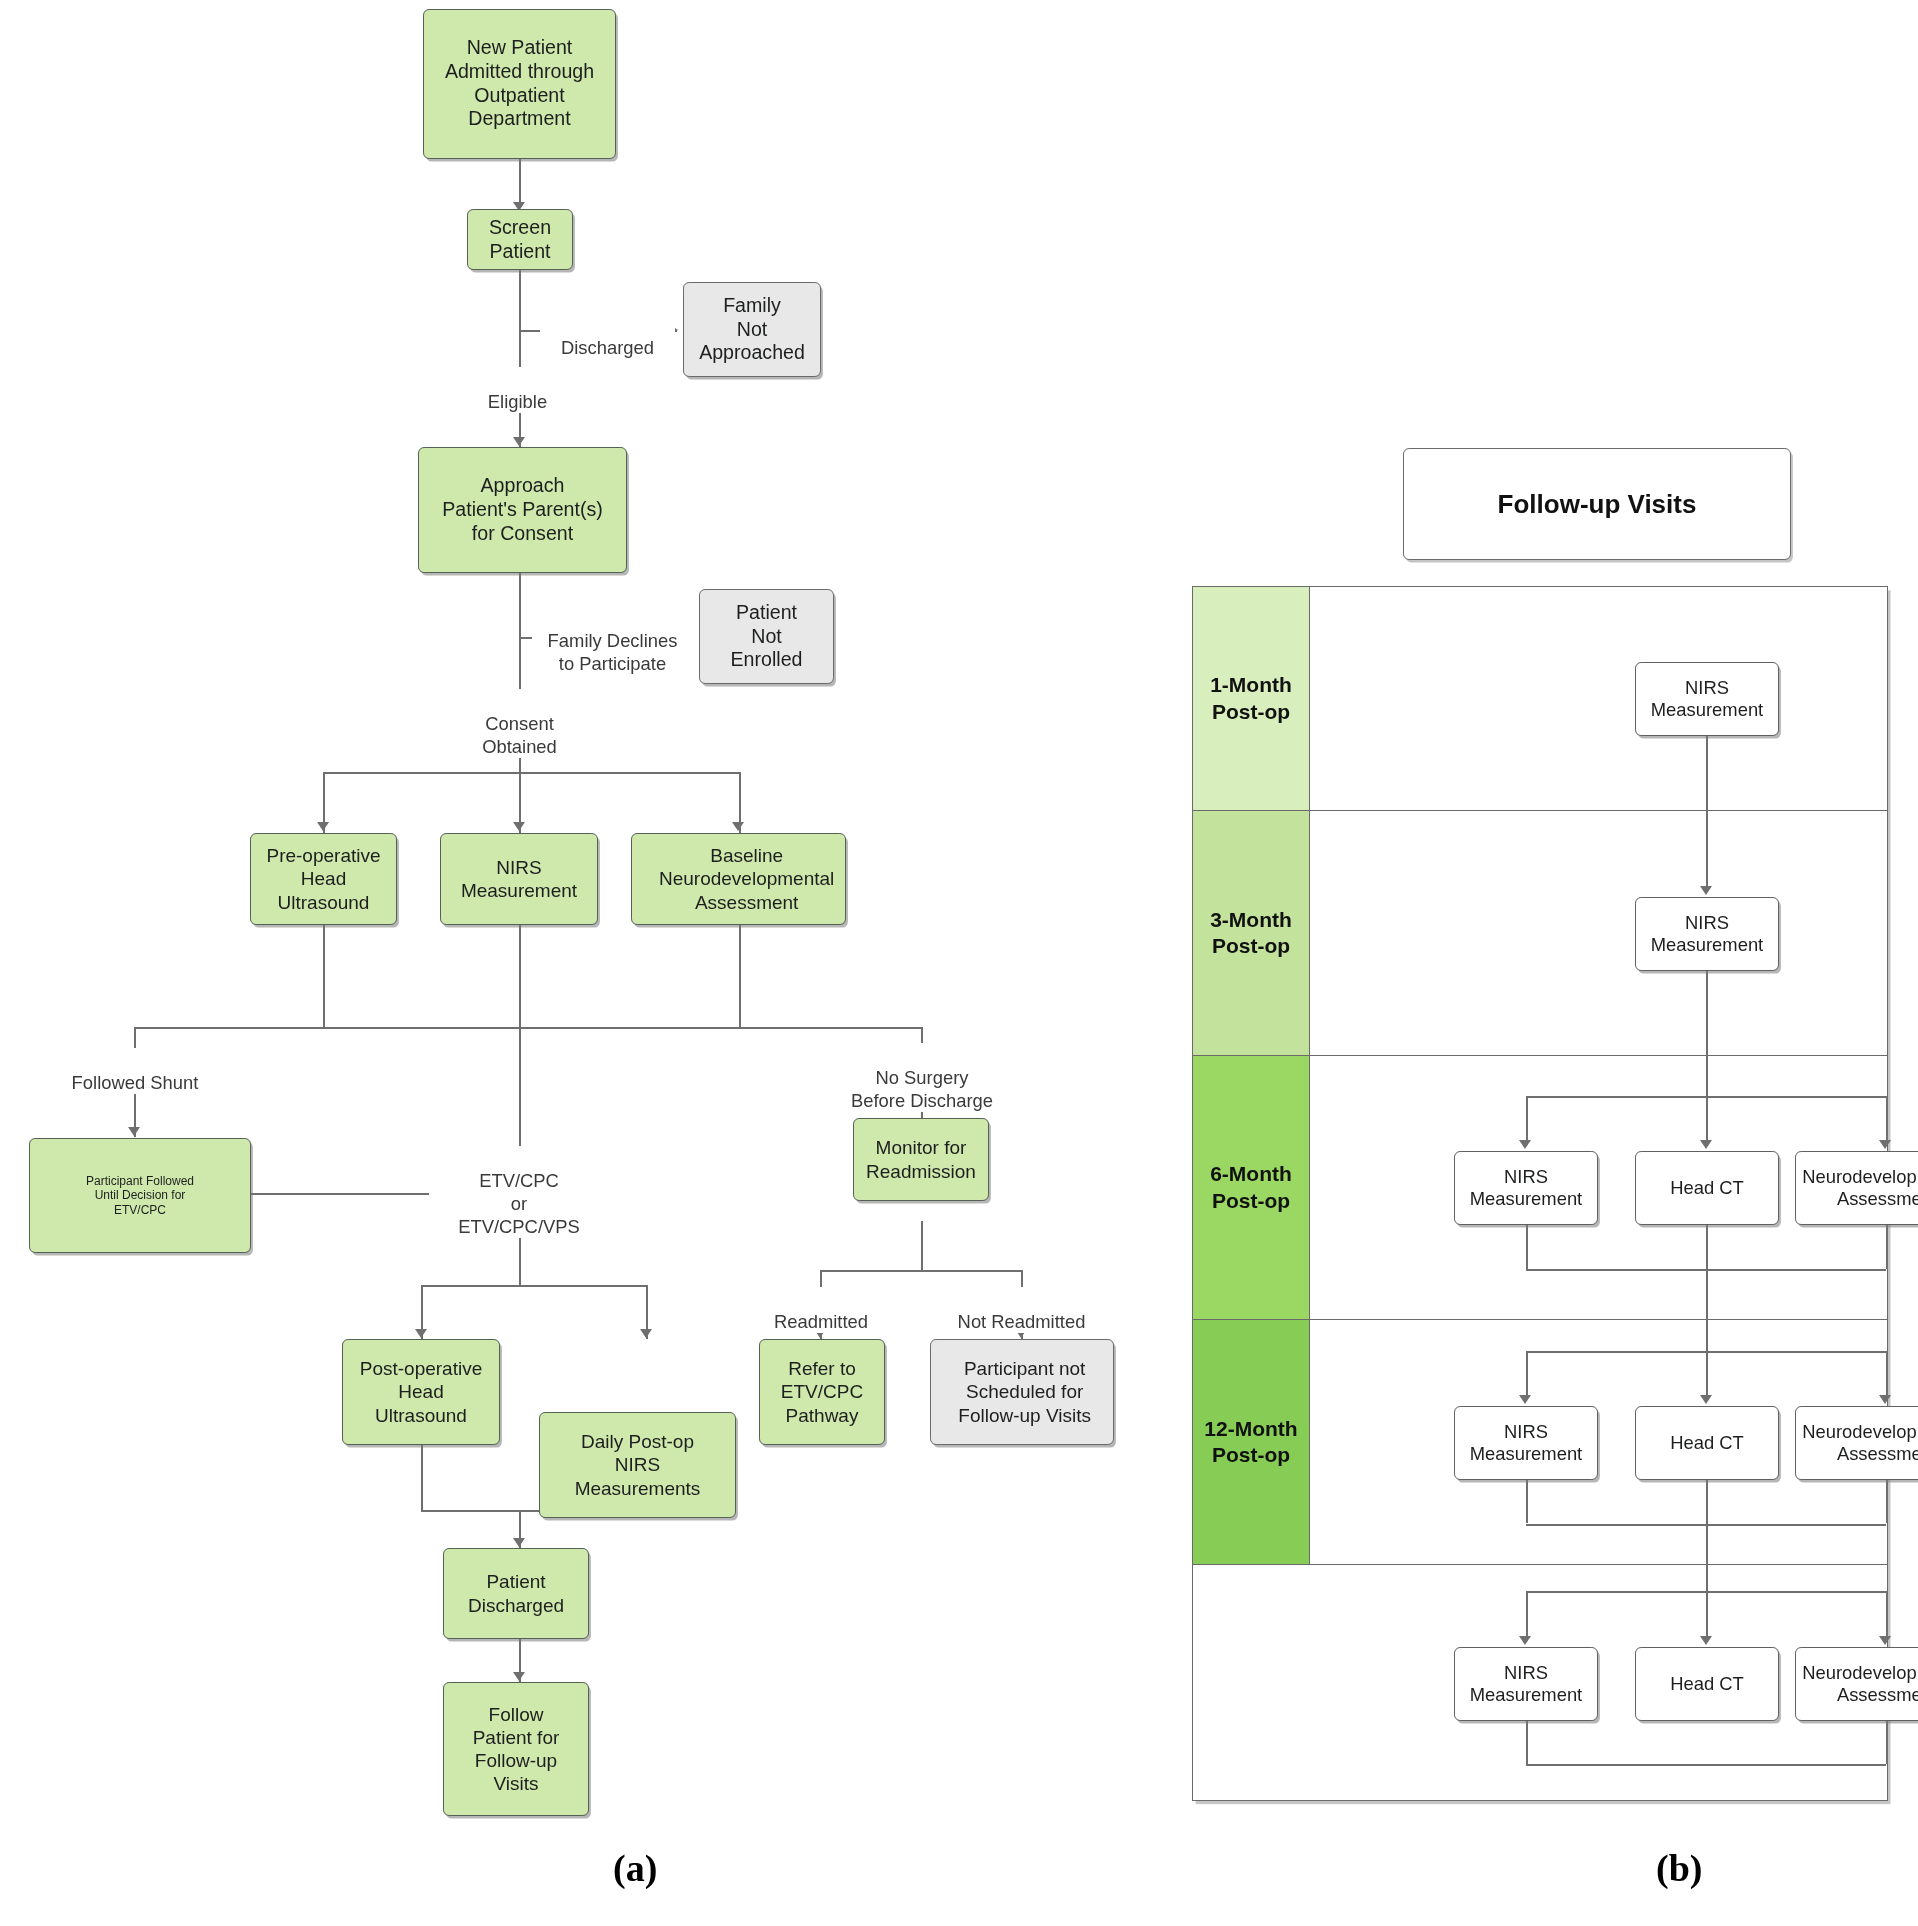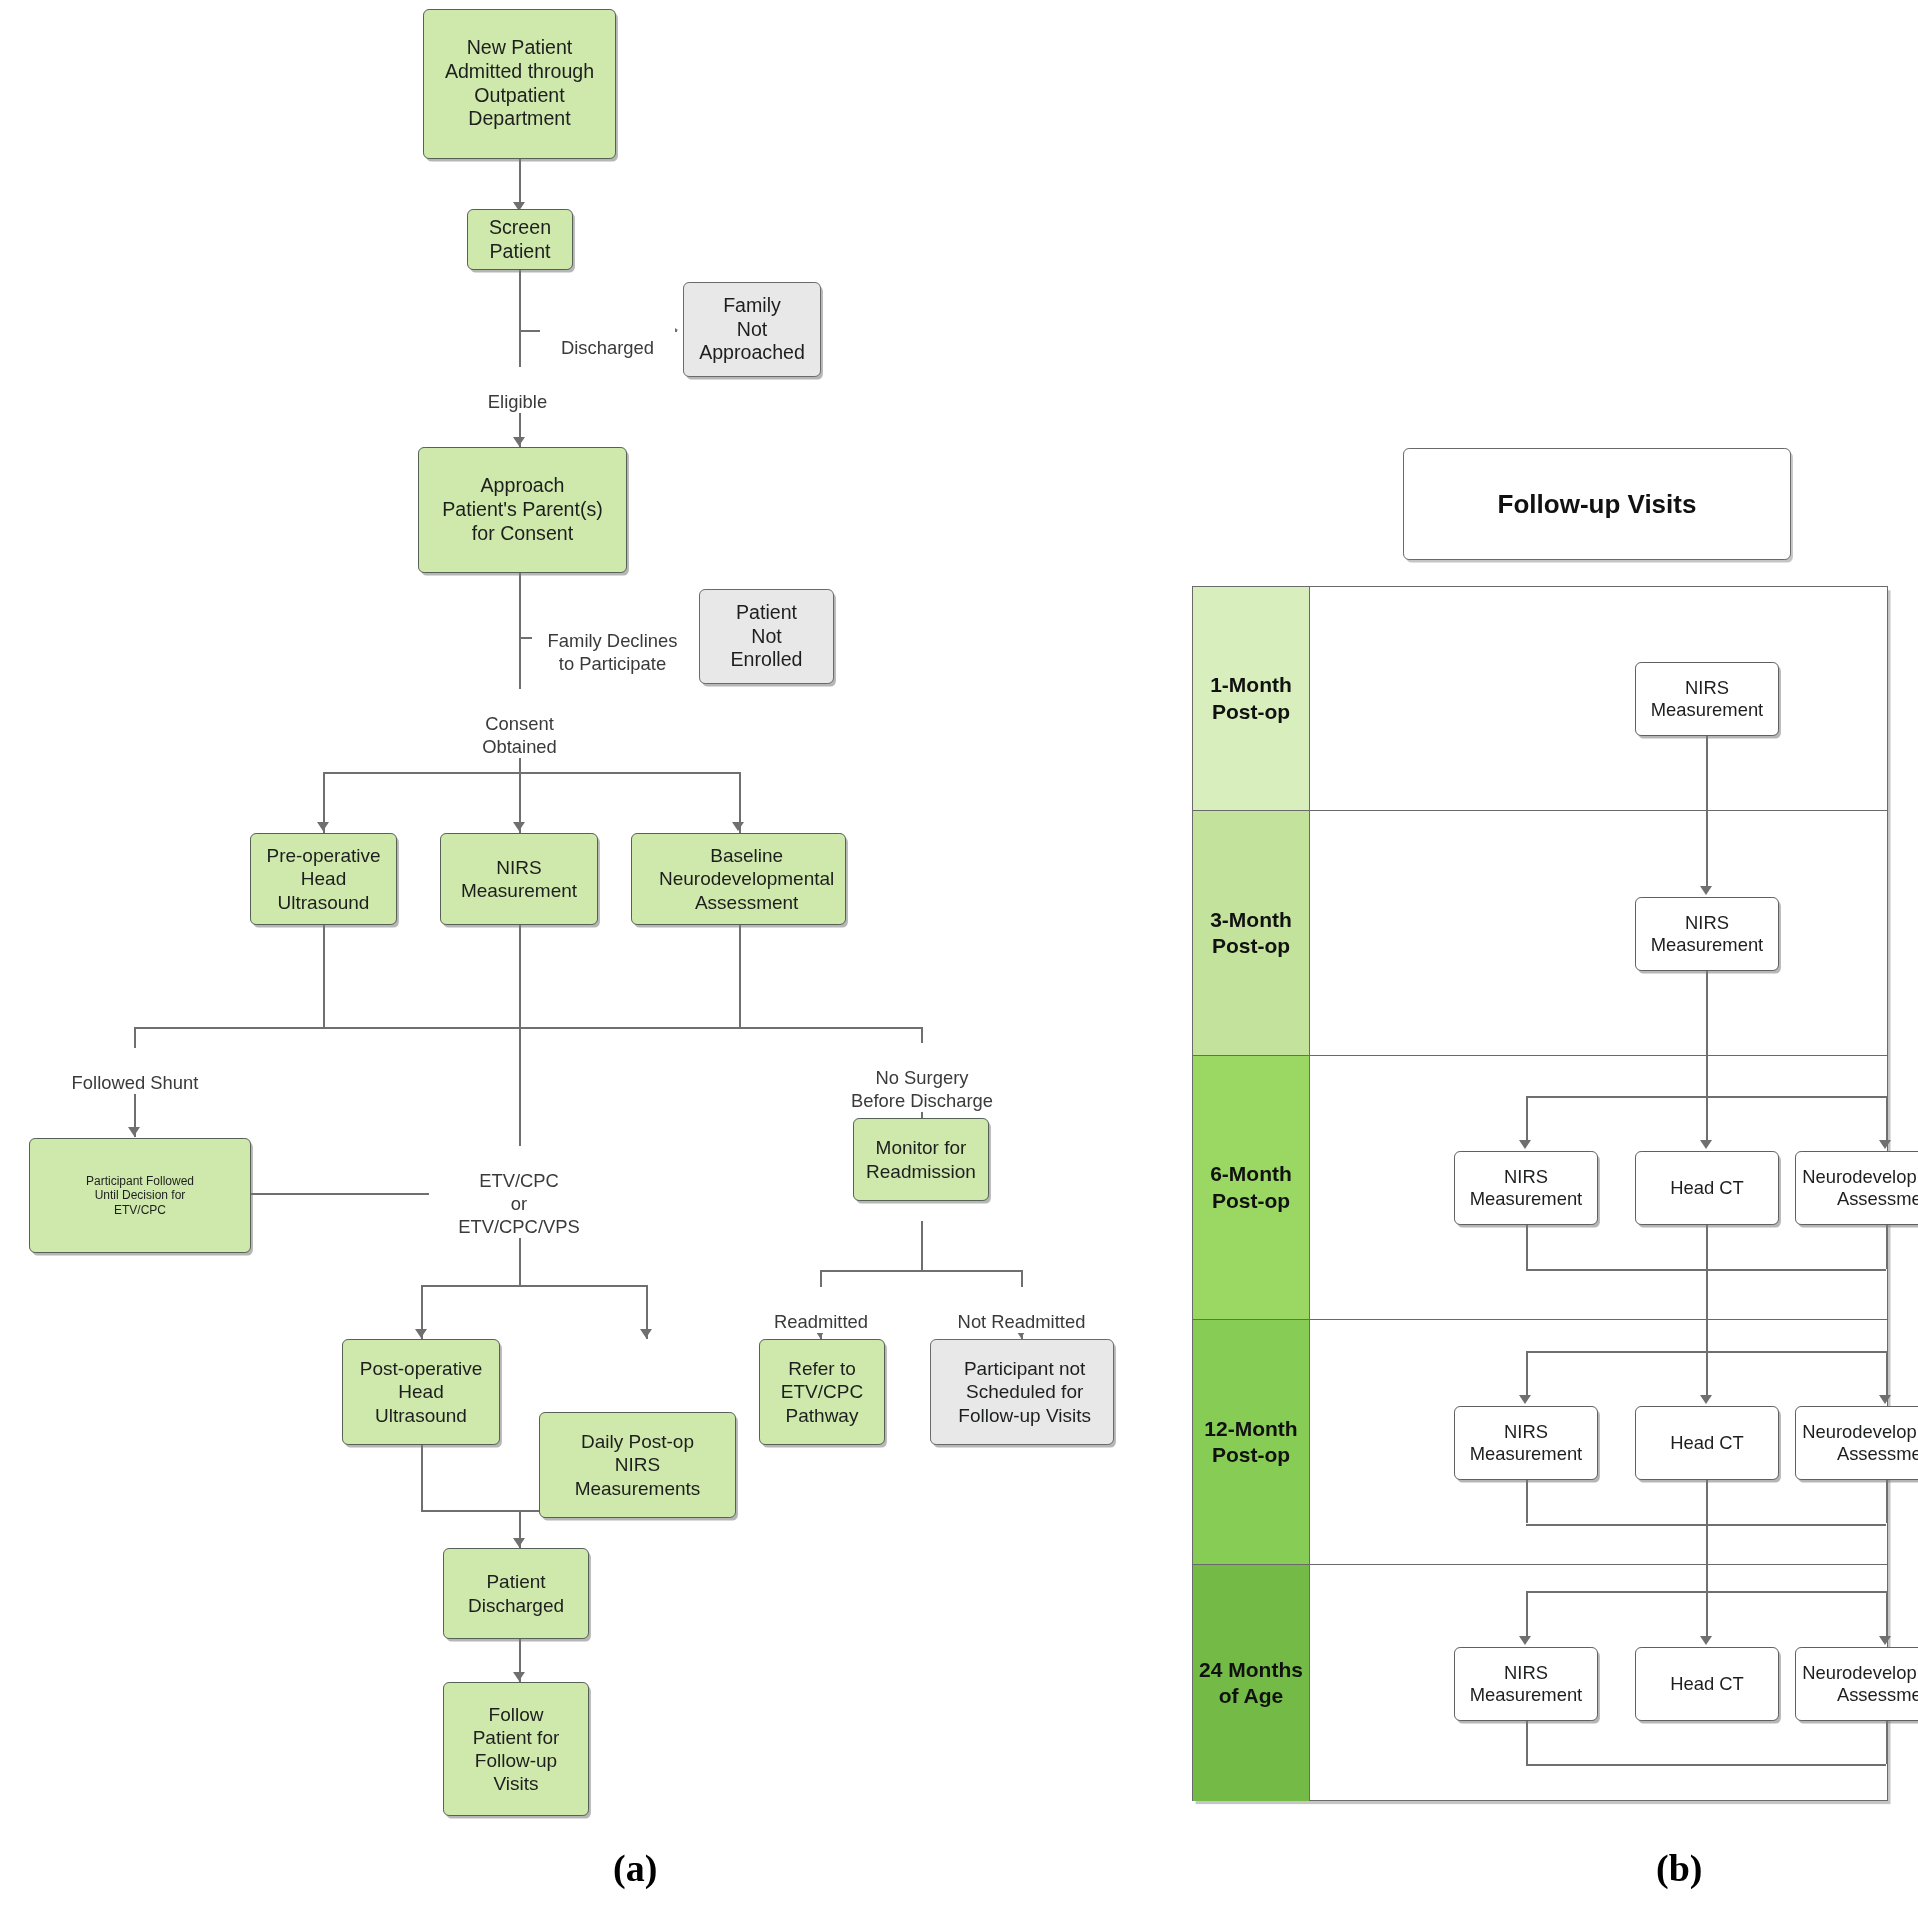--- a/index.html
+++ b/index.html
@@ -361,22 +361,20 @@
             <div class="node white" style="left: 325px; top: 86px; width: 144px; height: 74px; font-size: 18.4px; border-width: 1.8px;">
               <span>Head CT</span>
             </div>
             <div class="node white" style="left: 485px; top: 86px; width: 184px; height: 74px; font-size: 18.4px; border-width: 1.8px;">
               <span>Neurodevelopmental
 Assessment</span>
             </div>
           </div>
         </div>
         <div class="fu-row" style="top: 978px; height: 236px;">
-          <div class="fu-lbl" style="background: rgb(115, 187, 70); font-size: 21px;">24 Months
-of Age</div>
           <div class="fu-cell">
             <div class="ln v" style="left: 396px; top: 0px; height: 26px;"></div>
             <div class="ln h" style="left: 216px; top: 26px; width: 360px;"></div>
             <div class="ln v" style="left: 216px; top: 26px; height: 45px;"></div>
             <div class="arw" style="left: 209px; top: 71px;"></div>
             <div class="ln v" style="left: 396px; top: 26px; height: 45px;"></div>
             <div class="arw" style="left: 390px; top: 71px;"></div>
             <div class="ln v" style="left: 576px; top: 26px; height: 45px;"></div>
             <div class="arw" style="left: 569px; top: 71px;"></div>
             <div class="ln v" style="left: 216px; top: 155px; height: 44px;"></div>

